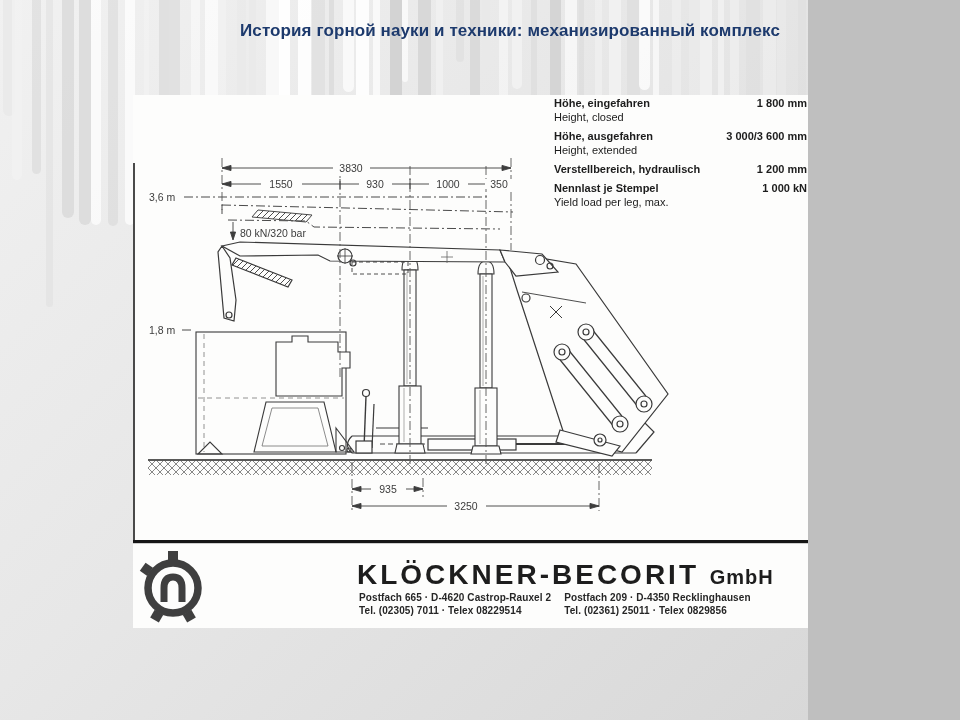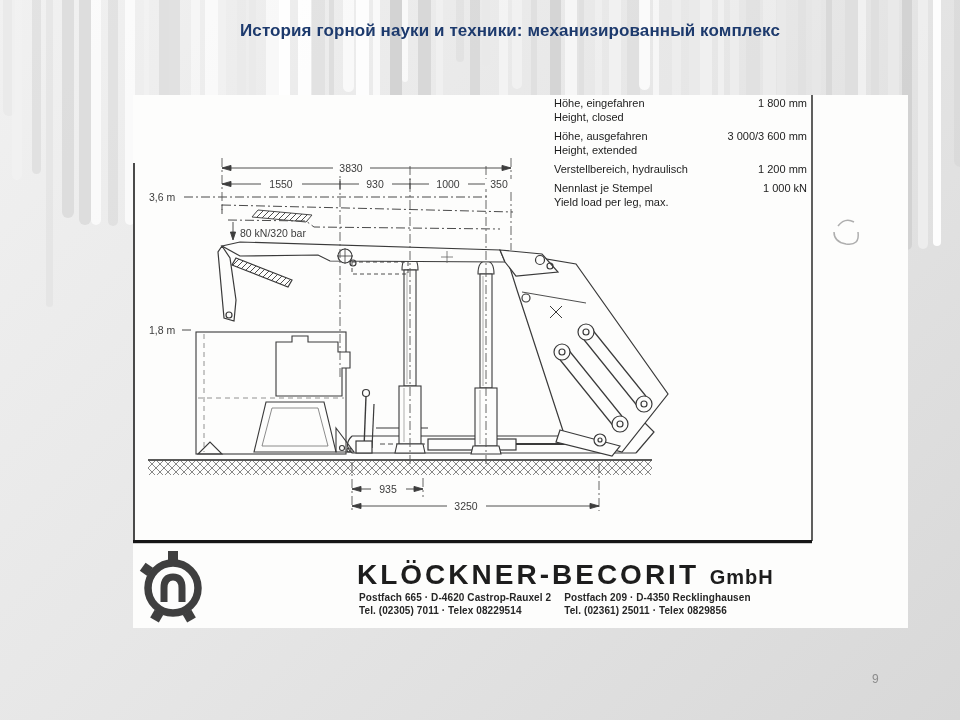--- a/index.html
+++ b/index.html
@@ -1,28 +1,28 @@
 <!DOCTYPE html>
 <html><head>
 <meta charset="utf-8">
 <style>
   html,body{margin:0;padding:0;background:#bfbfbf;}
-  .slide{position:relative;width:960px;height:720px;overflow:hidden;
+  .slide{position:relative;width:808px;height:720px;overflow:hidden;
          background:linear-gradient(135deg,#f1f1f1 0%,#e7e7e7 45%,#d8d8d8 100%);
          font-family:"Liberation Sans",sans-serif;}
   .stripes{position:absolute;left:0;top:0;width:960px;height:360px;z-index:1;}
   .stripes i{position:absolute;top:0;display:block;}
   .title{position:absolute;left:130px;top:21px;width:760px;text-align:center;z-index:3;
          font-size:17px;font-weight:bold;color:#1d3a6d;letter-spacing:0.1px;}
   .photo{position:absolute;left:133px;top:95px;width:775px;height:533px;background:#fdfdfc;
          z-index:2;overflow:hidden;}
   .spec{position:absolute;left:421px;top:1px;width:253px;color:#1c1c1c;}
   .srow{margin-bottom:5px;}
   .srow .l1{display:flex;justify-content:space-between;align-items:baseline;
-            font-size:11px;font-weight:normal;line-height:14px;white-space:nowrap;}
+            font-size:11px;font-weight:bold;line-height:14px;white-space:nowrap;}
   .srow .l1 .val{margin-left:6px;}
   .srow .l2{font-size:11px;font-weight:normal;line-height:14px;white-space:nowrap;}
   .diagram{position:absolute;left:0;top:0;}
   .logo{position:absolute;left:5px;top:456px;width:70px;height:72px;}
   .cname{position:absolute;left:224px;top:464px;white-space:nowrap;color:#1d1d1d;
          font-size:28px;font-weight:bold;letter-spacing:3px;}
   .cname .suffix{font-size:20px;letter-spacing:1px;}
   .addr{position:absolute;left:226px;top:497px;display:flex;gap:13px;color:#262626;}
   .addr .col{font-size:10px;font-weight:bold;line-height:12.5px;white-space:nowrap;letter-spacing:0.1px;}
   .pagenum{position:absolute;left:872px;top:672px;font-size:12px;color:#8c8c8c;z-index:3;}

